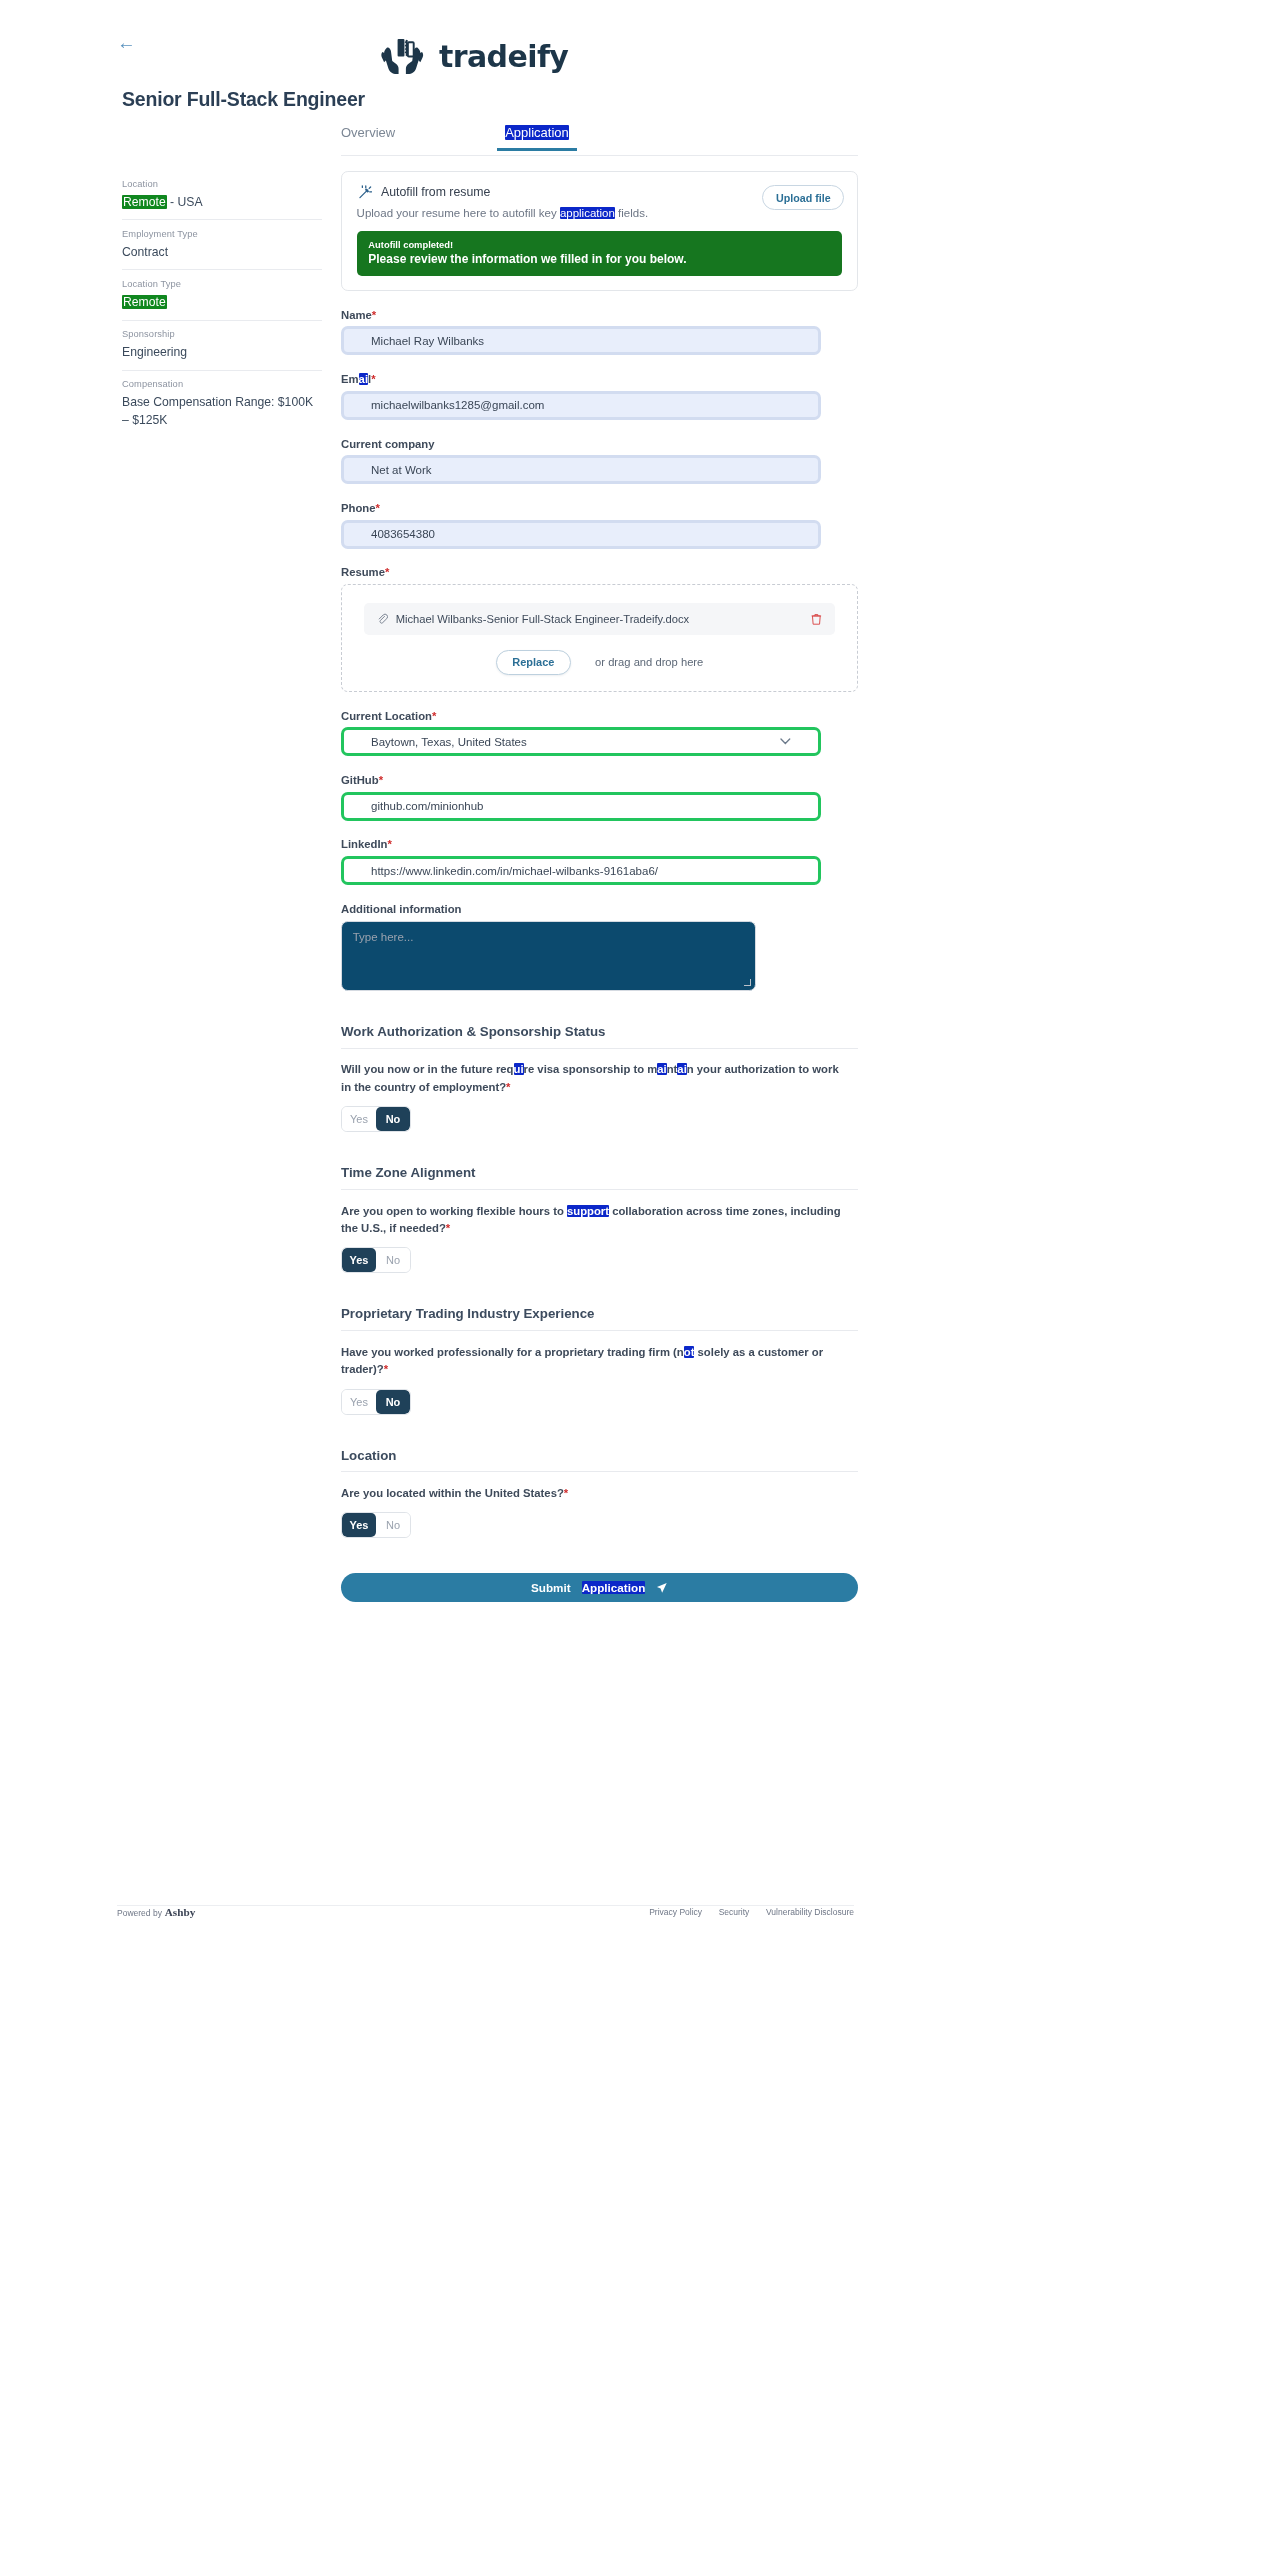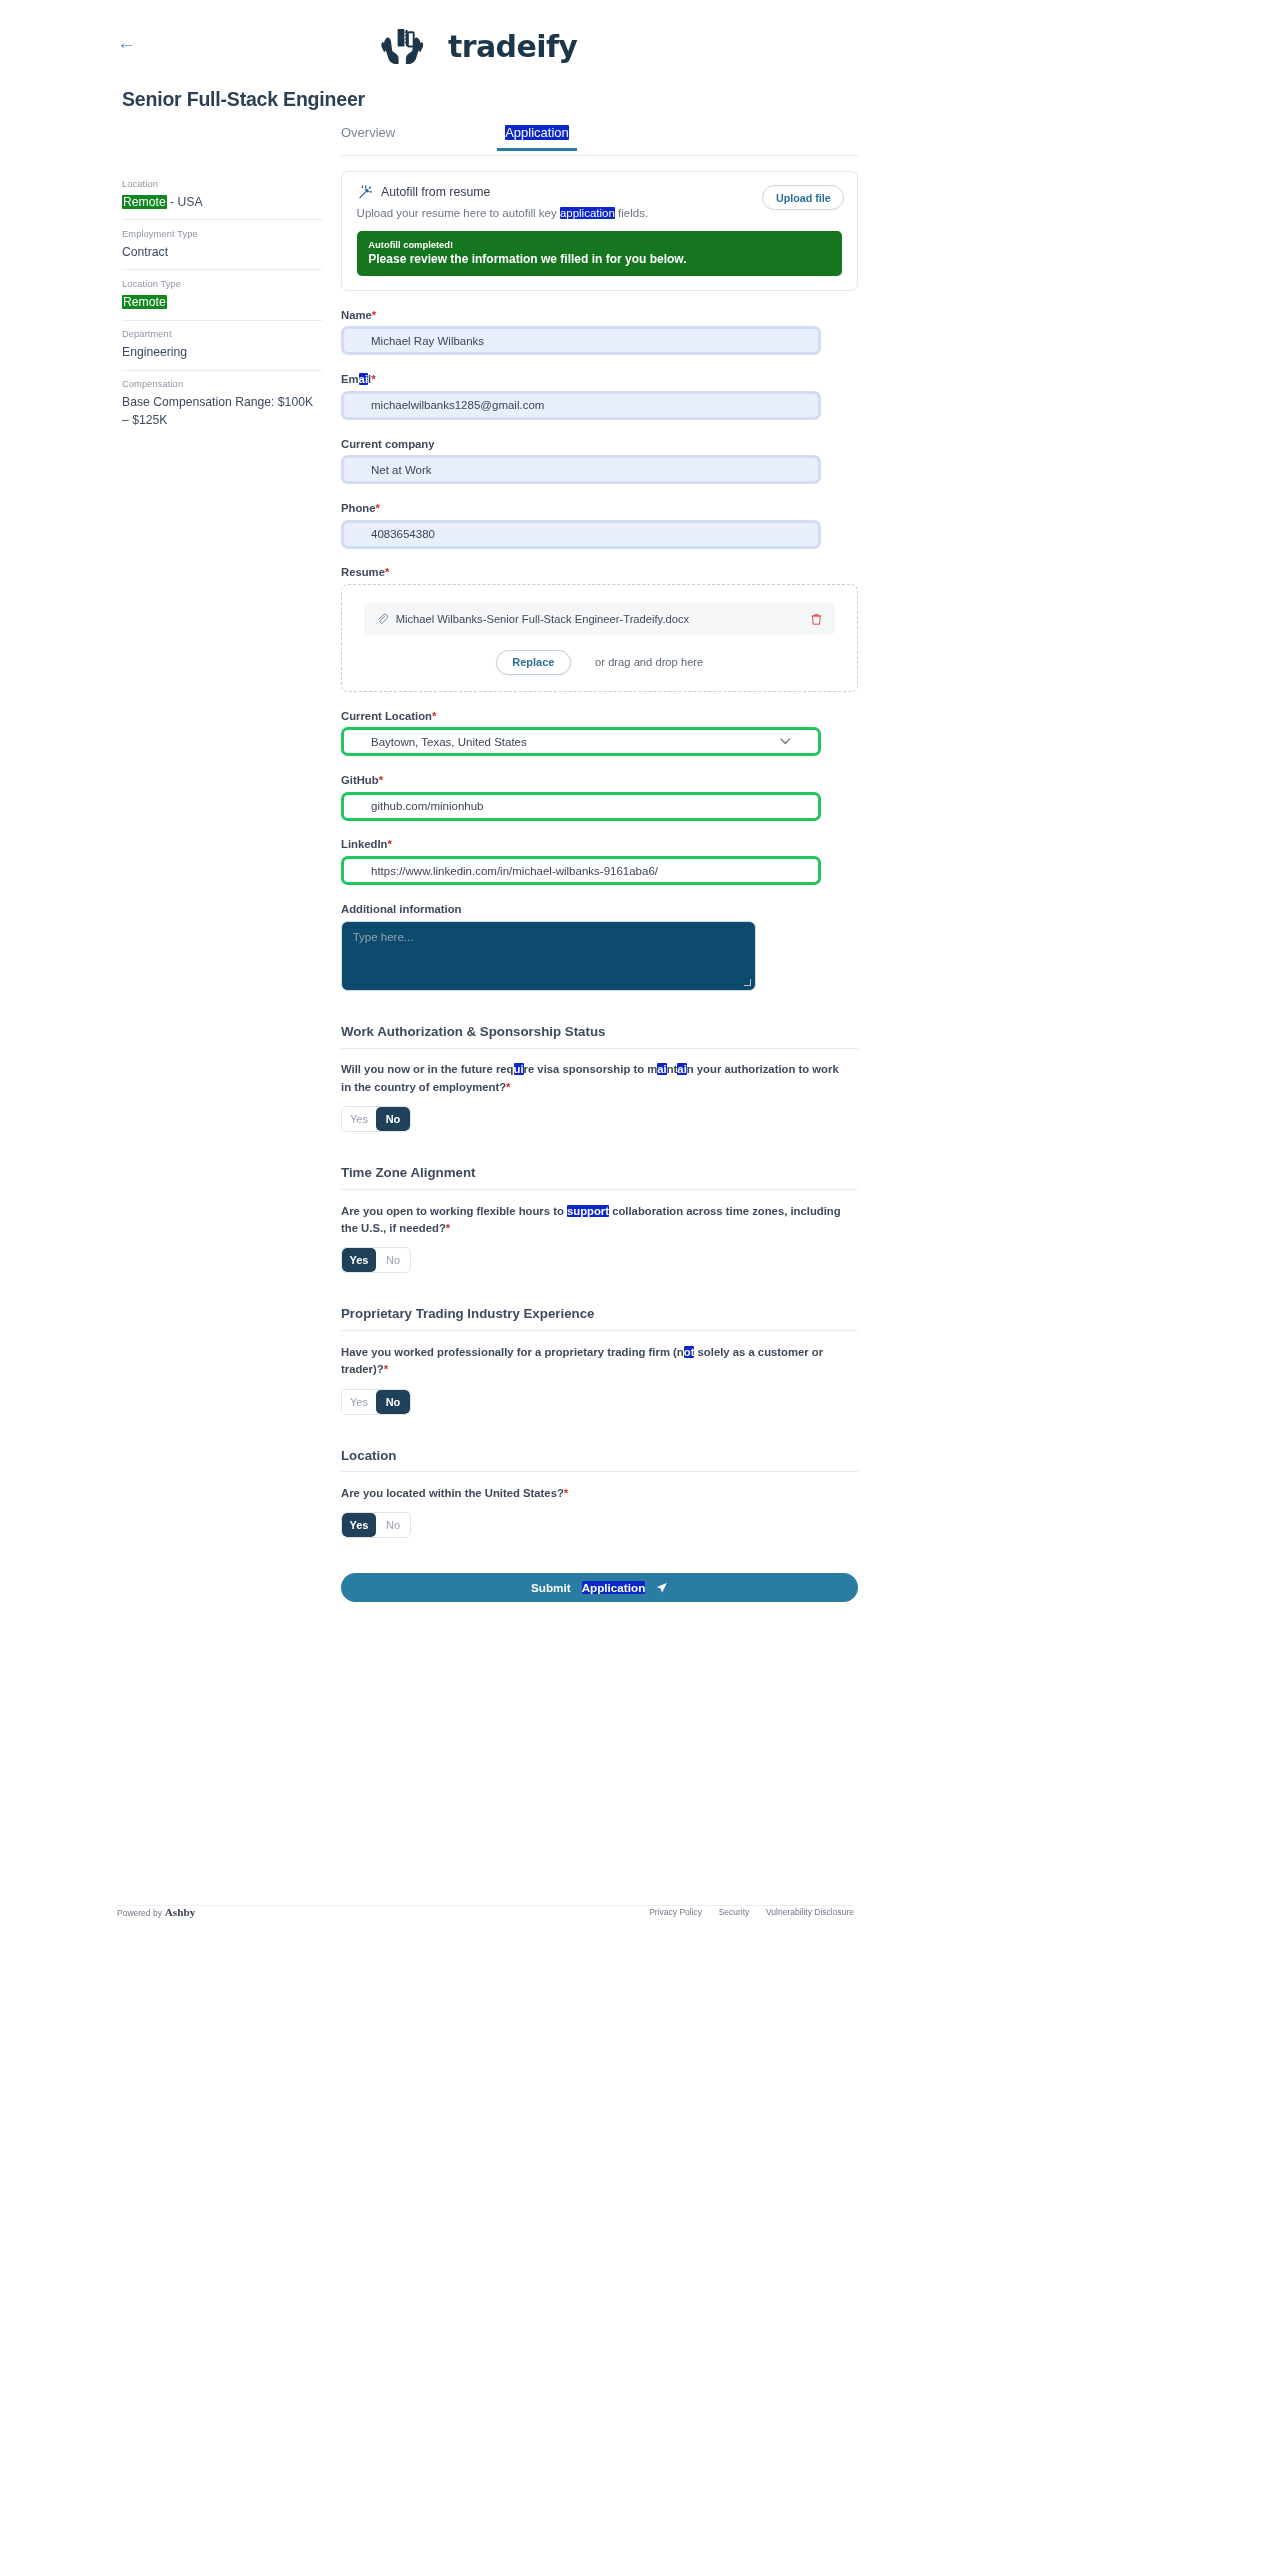--- a/index.html
+++ b/index.html
@@ -23,22 +23,22 @@
   .back-arrow {
     position: absolute;
     left: 117px; top: 35px;
     width: 21.5px; height: 15.6px;
     color: #5b93bf;
     font-size: 18.5px;
     line-height: 15.6px;
   }
   .logo-wrap {
     position: absolute;
-    left: 375px; top: 26px;
-    display: flex; align-items: center; gap: 20px;
+    left: 375px; top: 36px;
+    display: flex; align-items: center; gap: 11px;
   }
   .logo-mark { width: 53px; height: 41px; display:block; }
   .logo-text {
     font-size: 30px;
     font-weight: 700;
     color: #1d3649;
     letter-spacing: -0.6px;
     font-family: "DejaVu Sans", sans-serif;
   }
 
@@ -361,21 +361,21 @@
     </div>
     <div class="side-block">
       <div class="side-label">Employment Type</div>
       <div class="side-value">Contract</div>
     </div>
     <div class="side-block">
       <div class="side-label">Location Type</div>
       <div class="side-value"><mark class="hlg">Remote</mark></div>
     </div>
     <div class="side-block">
-      <div class="side-label">Department</div>
+      <div class="side-label">Sponsorship</div>
       <div class="side-value">Engineering</div>
     </div>
     <div class="side-block">
       <div class="side-label">Compensation</div>
       <div class="side-value">Base Compensation Range: $100K – $125K</div>
     </div>
   </div>
 
   <div class="main">
 

